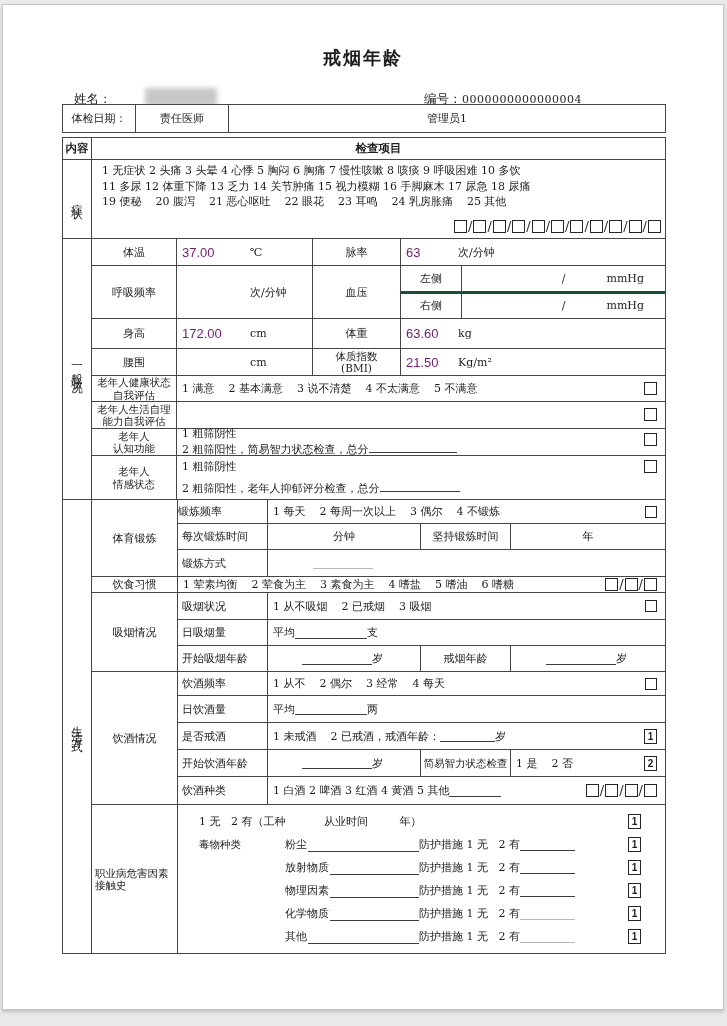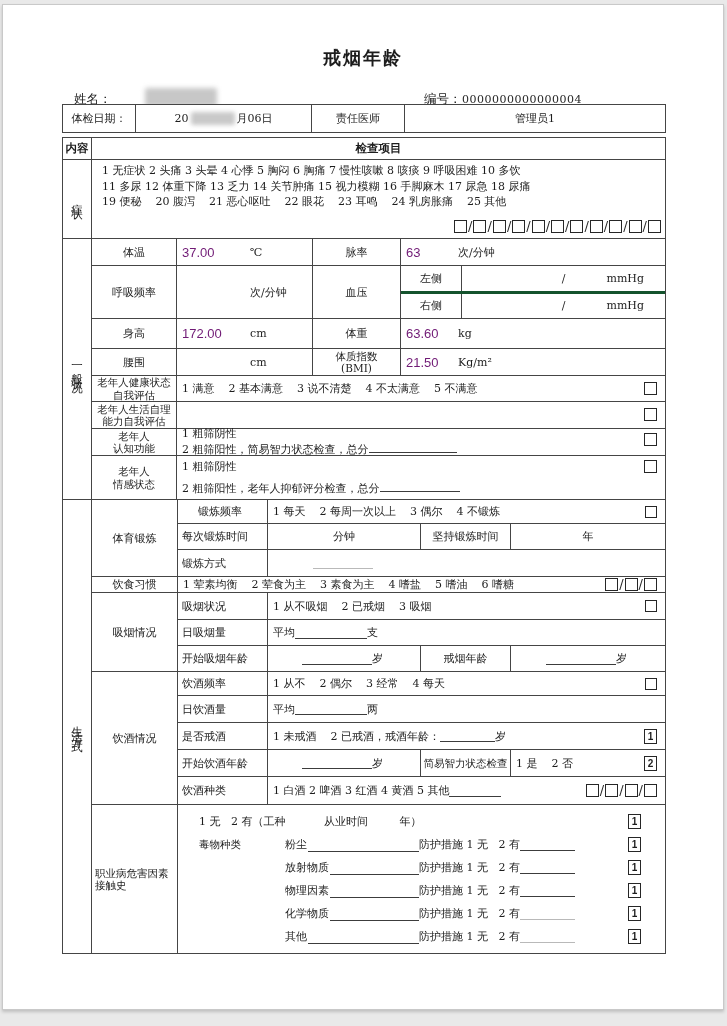--- a/index.html
+++ b/index.html
@@ -79,25 +79,20 @@
   <div class="meta">
     <span class="m-name">姓名：</span>
     <span class="m-serial">编号：</span>
     <span class="m-serialval">0000000000000004</span>
   </div>
   <div class="blurblock nameblur"></div>
 
   <div class="tbl" style="top:99px;height:29px">
     <div class="r first" style="height:27px">
       <div class="c noleft lab" style="width:72px">体检日期：</div>
-      <div class="c lab" style="width:176px">
-        <span>20</span>
-          <span class="dateblur"></span>
-          <span>月06日</span>
-      </div>
       <div class="c lab" style="width:93px">责任医师</div>
       <div class="c lab flex1">管理员1</div>
     </div>
   </div>
 
   <div class="tbl" style="top:132px">
 
     <div class="r first" style="height:21px">
       <div class="c noleft w-c0 hdrcell">内容</div>
       <div class="c flex1 hdrcell">检查项目</div>
@@ -225,21 +220,21 @@
     <div class="sect">
       <div class="c noleft w-c0 vcell">
         <span class="vtext">生活方式</span>
       </div>
       <div class="sect-body">
 
         <div class="rgroup" style="border-top:none">
           <div class="c w-lgroup lab">体育锻炼</div>
           <div class="group-body">
             <div class="r" style="height:23px">
-              <div class="c w-linner lab" style="justify-content:flex-start;padding-left:20px">锻炼频率</div>
+              <div class="c w-linner lab" style="justify-content:flex-start;padding-left:0">锻炼频率</div>
               <div class="c flex1 optcell"><span class="opt">1 每天    2 每周一次以上    3 偶尔    4 不锻炼</span><span class="spacer"></span><span class="box"></span></div>
             </div>
             <div class="r" style="height:26px">
               <div class="c w-linner lab" style="justify-content:flex-start;padding-left:4px">每次锻炼时间</div>
               <div class="c w-split1 lab">分钟</div>
               <div class="c w-split2 lab">坚持锻炼时间</div>
               <div class="c flex1 lab">年</div>
             </div>
             <div class="r" style="height:27px">
               <div class="c w-linner lab" style="justify-content:flex-start;padding-left:4px">锻炼方式</div>

